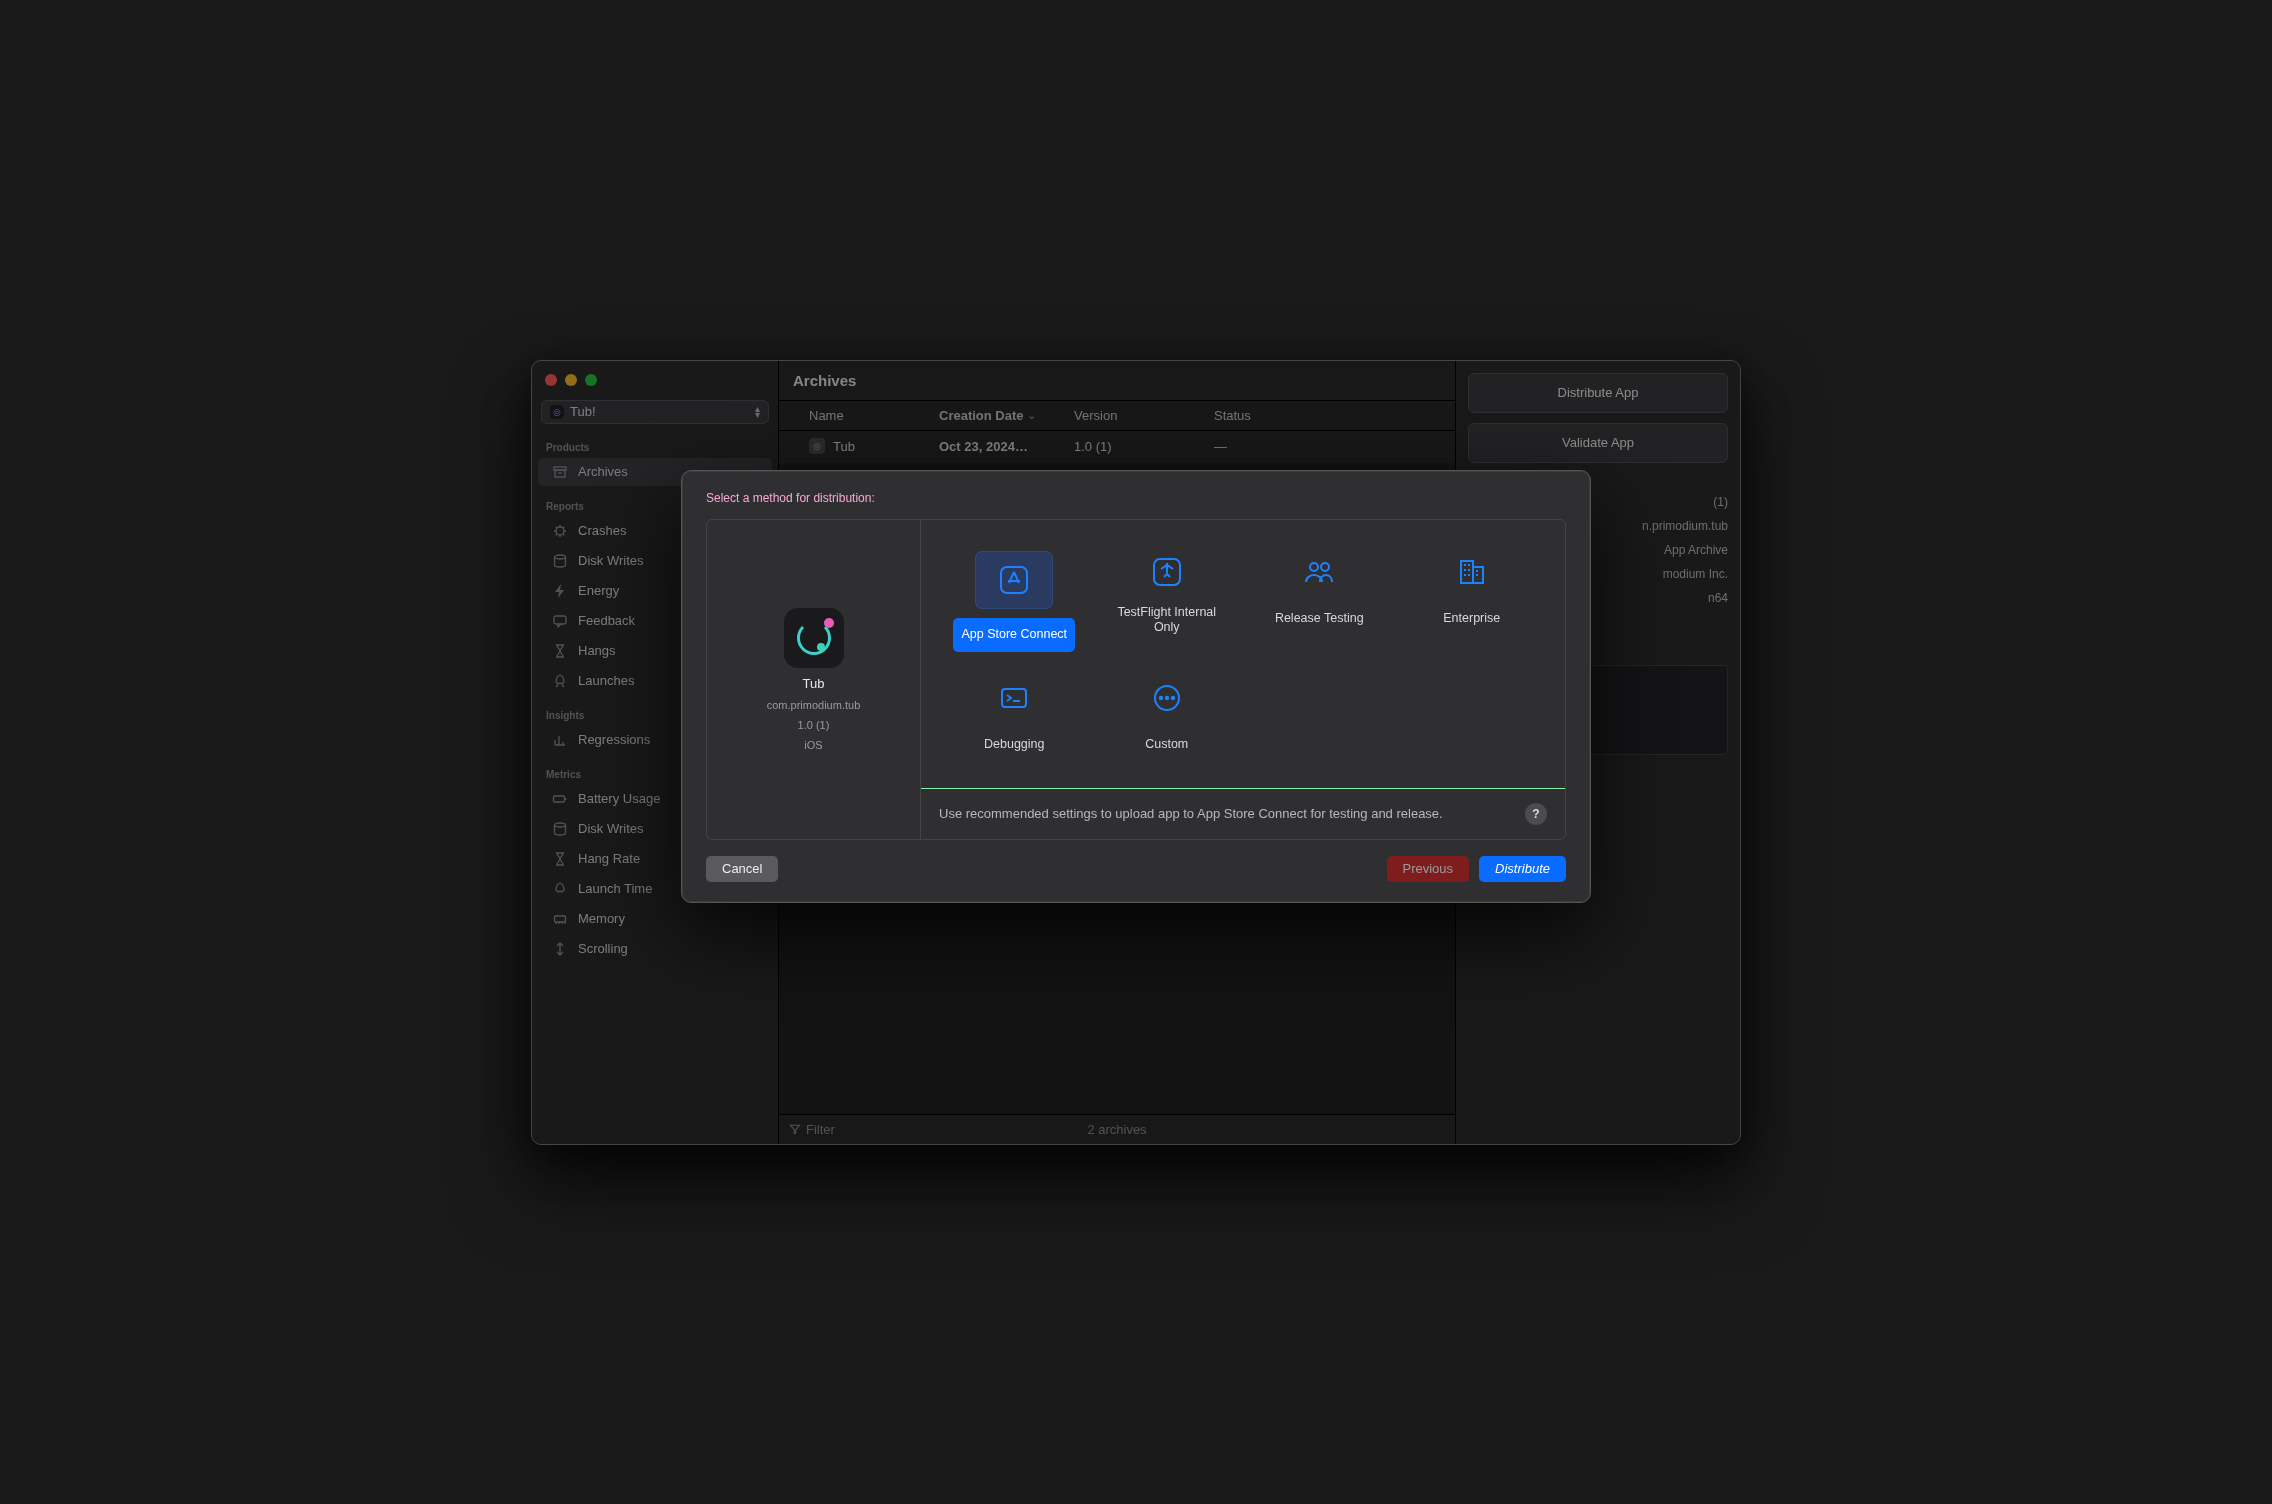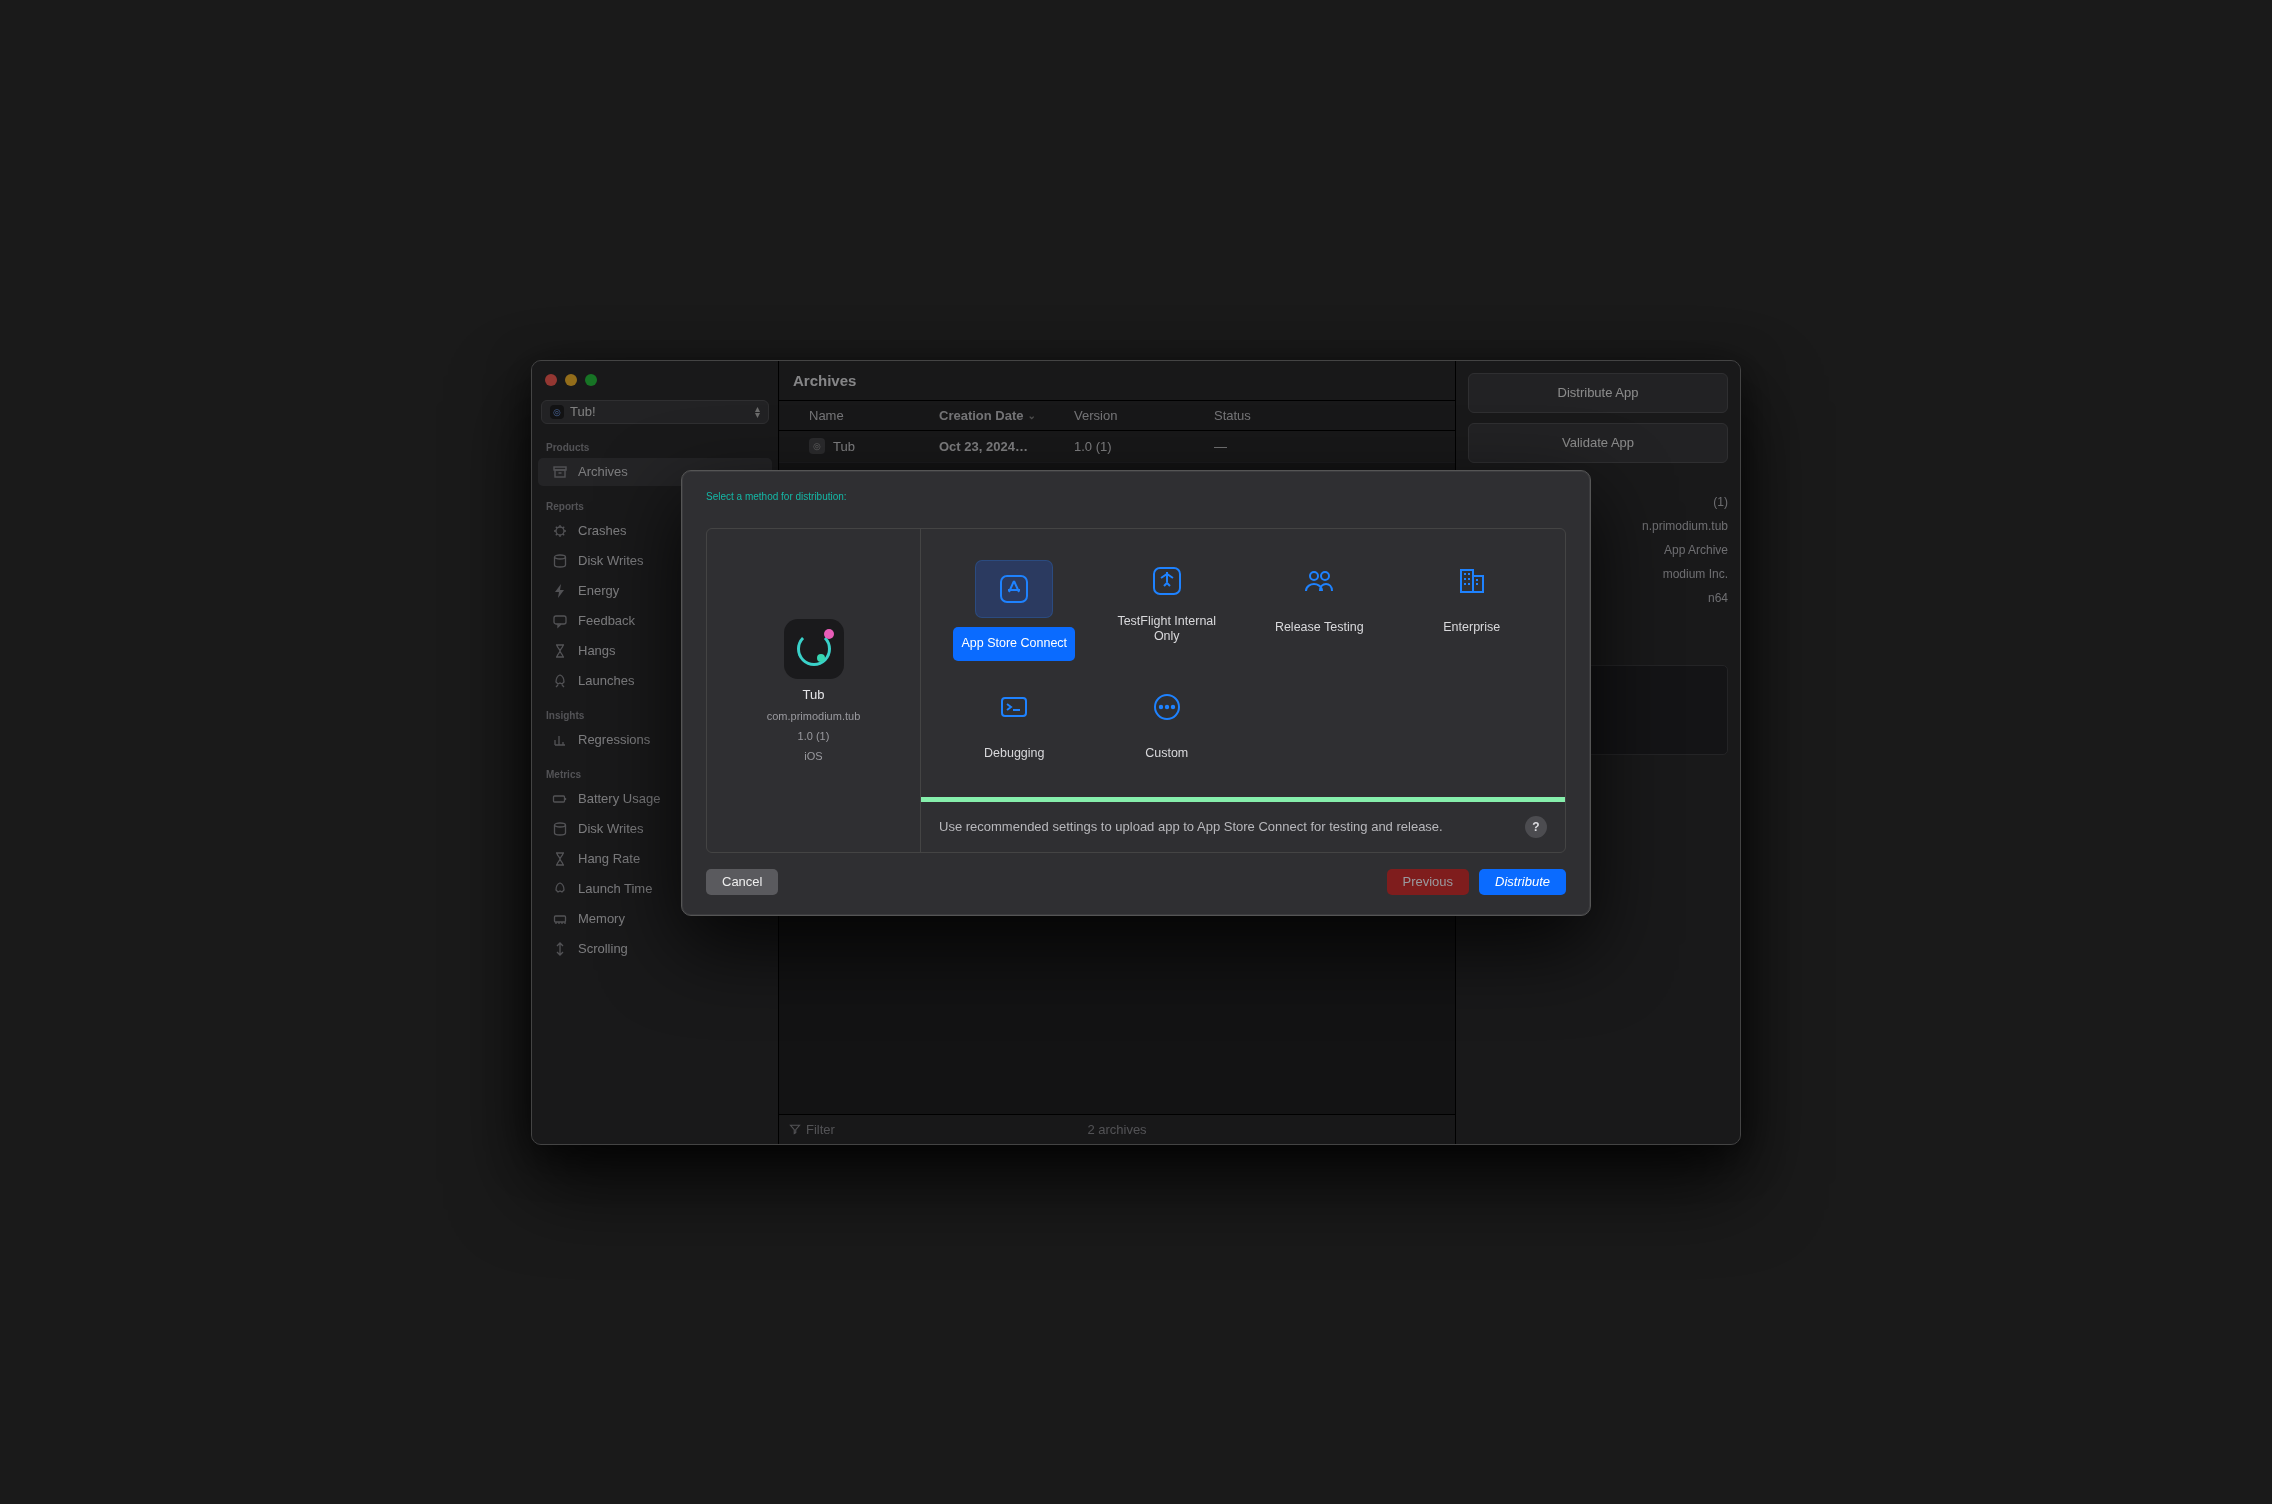--- a/index.html
+++ b/index.html
@@ -192,21 +192,21 @@
     width: 910px;
     background: #2f2f32;
     border: 1px solid #555;
     border-radius: 10px;
     box-shadow: 0 30px 80px rgba(0,0,0,0.8), 0 0 0 1px rgba(255,255,255,0.06) inset;
     z-index: 10;
     padding: 20px 24px;
     display:flex;
     flex-direction:column;
   }
-  .sheet-title { color:#14b8a6; font-size:10px; margin-bottom:26px;}
+  .sheet-title { color:#f9a8d4; font-size:12px; margin-bottom:14px;}
   .sheet-body {
     display:flex;
     border:1px solid #444;
     border-radius:6px;
     overflow:hidden;
   }
   .sheet-left {
     width: 214px;
     border-right:1px solid #444;
     display:flex;
@@ -275,21 +275,21 @@
     padding: 3px 8px;
     border-radius:5px;
     line-height:1.25;
     min-height:34px;
     display:flex;align-items:center;
   }
   .opt.selected .opt-label { background:#0a6bff; color:#fff;}
   .opt svg { width:34px; height:34px; }
 
   .hint-bar {
-    border-top:5px solid #86efac;
+    border-top:1px solid #86efac;
     padding: 14px 18px;
     display:flex;
     align-items:center;
     gap:12px;
     color:#b8b8bc;
     font-size:13px;
   }
   .hint-bar .q {
     width:22px;height:22px;border-radius:11px;background:#4c4c50;color:#dcdce0;font-weight:700;font-size:12px;
     display:flex;align-items:center;justify-content:center;margin-left:auto;

